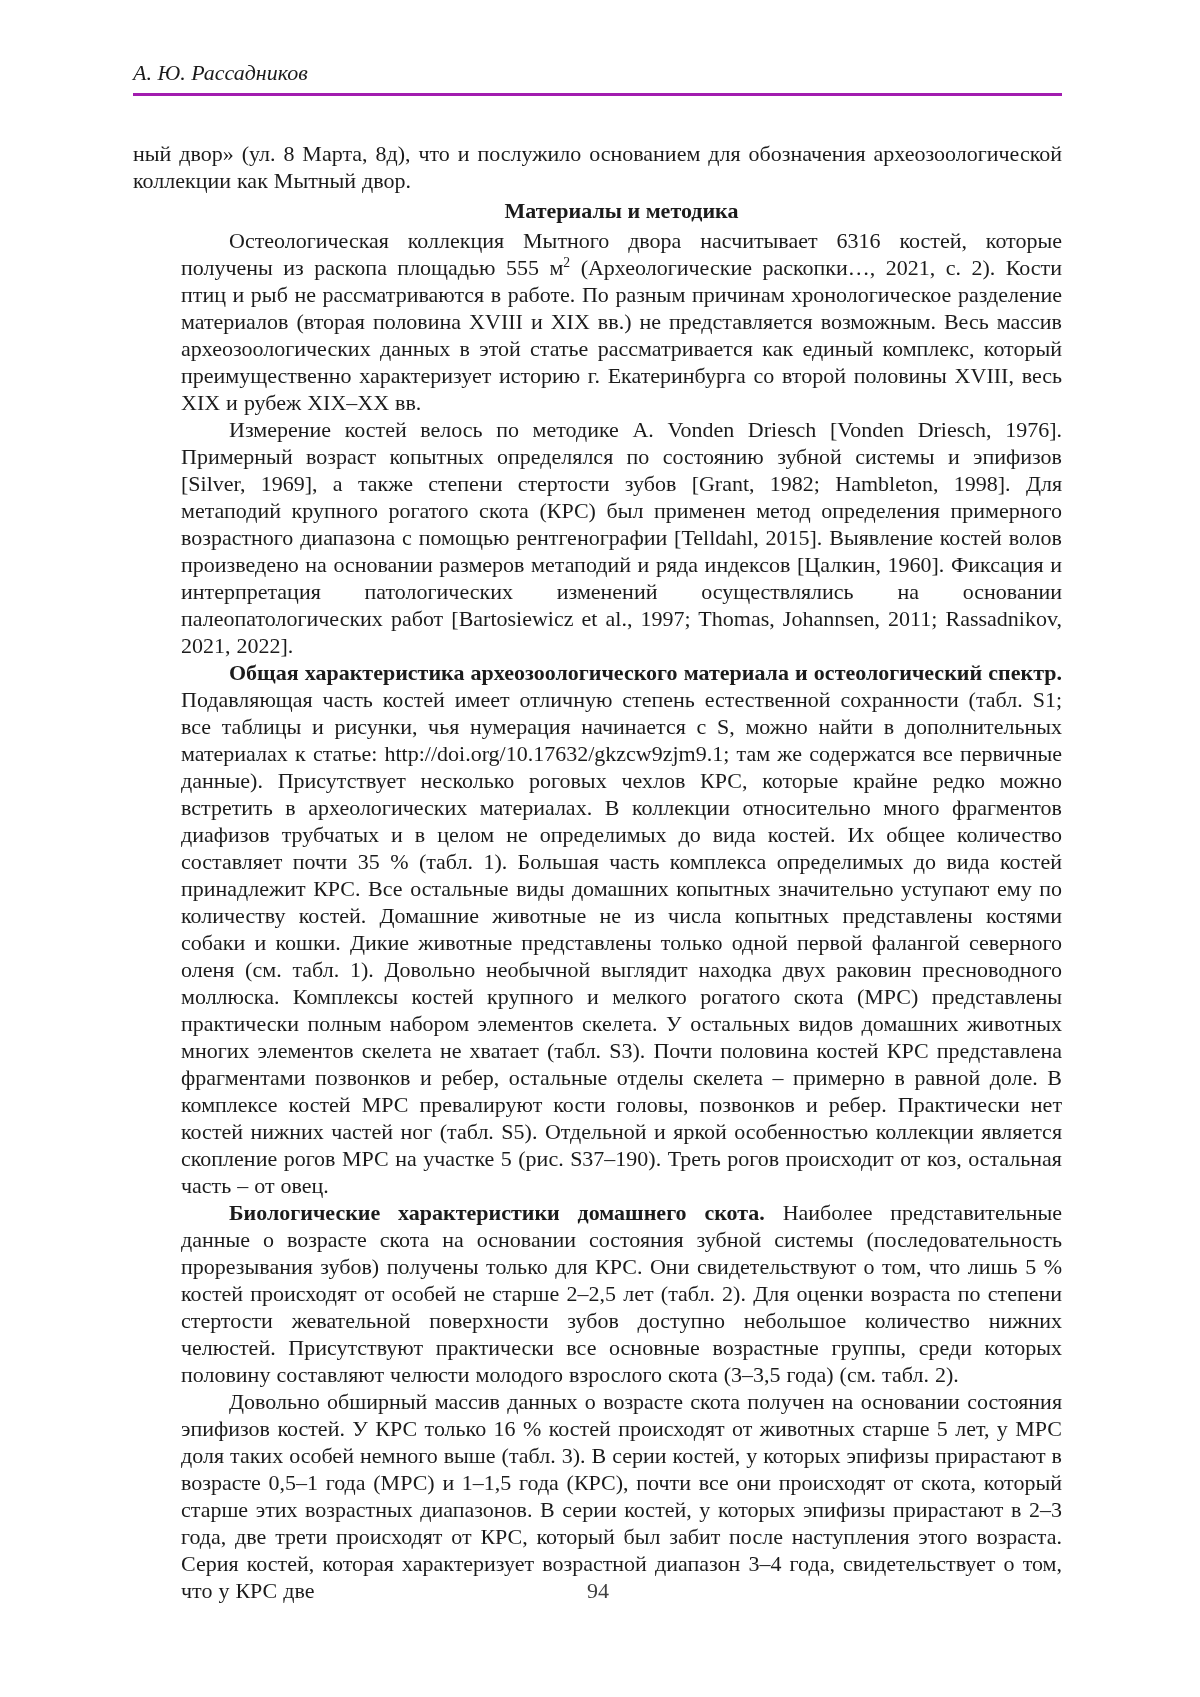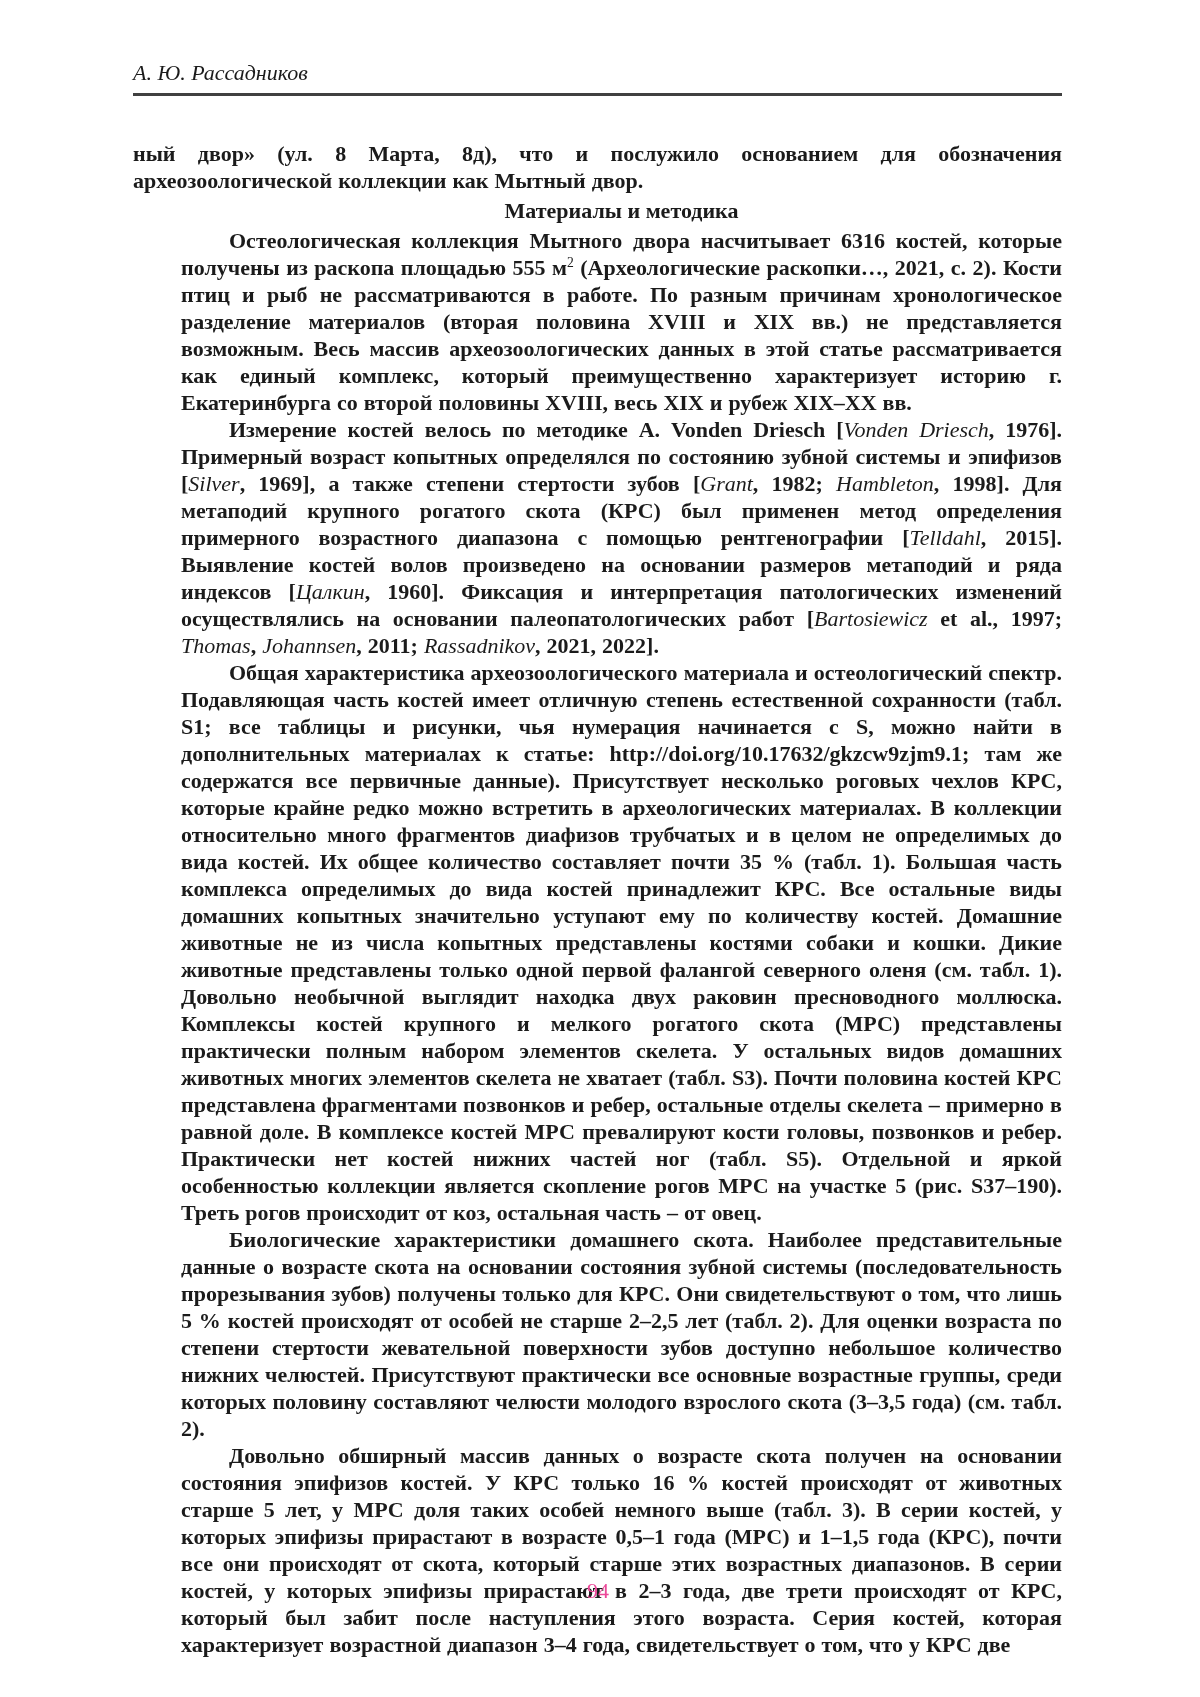--- a/index.html
+++ b/index.html
@@ -9,21 +9,21 @@
     background: #ffffff;
     position: relative;
     box-sizing: border-box;
     padding: 60px 138px 0 133px;
     font-family: "Liberation Serif", "DejaVu Serif", serif;
     color: #1b1b1b;
     margin: 0 auto;
     overflow: hidden;
   }
   header.running-header {
-    border-bottom: 3px solid #404040;
+    border-bottom: 3px solid #a21caf;
     padding-bottom: 7px;
   }
   .running-author {
     font-style: italic;
     font-size: 22px;
     line-height: 26px;
     display: inline-block;
   }
   main.article-body {
     margin-top: 44px;
@@ -37,33 +37,33 @@
   }
   p.para.indent { text-indent: 48px; margin-left: 48px; }
   h2.heading {
     font-size: 22px;
     line-height: 27px;
     font-weight: bold;
     margin: 3px 0;
     text-indent: 48px;
     text-align: center;
   }
-  .run-normal { font-style: normal; font-weight: bold; }
-  .run-italic { font-style: italic; }
+  .run-normal { font-style: normal; font-weight: normal; }
+  .run-italic { }
   .run-bold { font-weight: bold; }
   .run-bolditalic { font-weight: bold; }
   sup.run-sup { font-size: 0.62em; line-height: 0; }
   footer.page-footer {
     position: absolute;
     left: 0;
     right: 4px;
     top: 1578px;
     text-align: center;
     font-size: 22px;
-    color: #ec4899;
+    color: #404040;
   }
 </style>
 </head>
 <body>
 
 <div class="page">
   <header class="running-header">
     <span class="running-author">А. Ю. Рассадников</span>
   </header>
 

